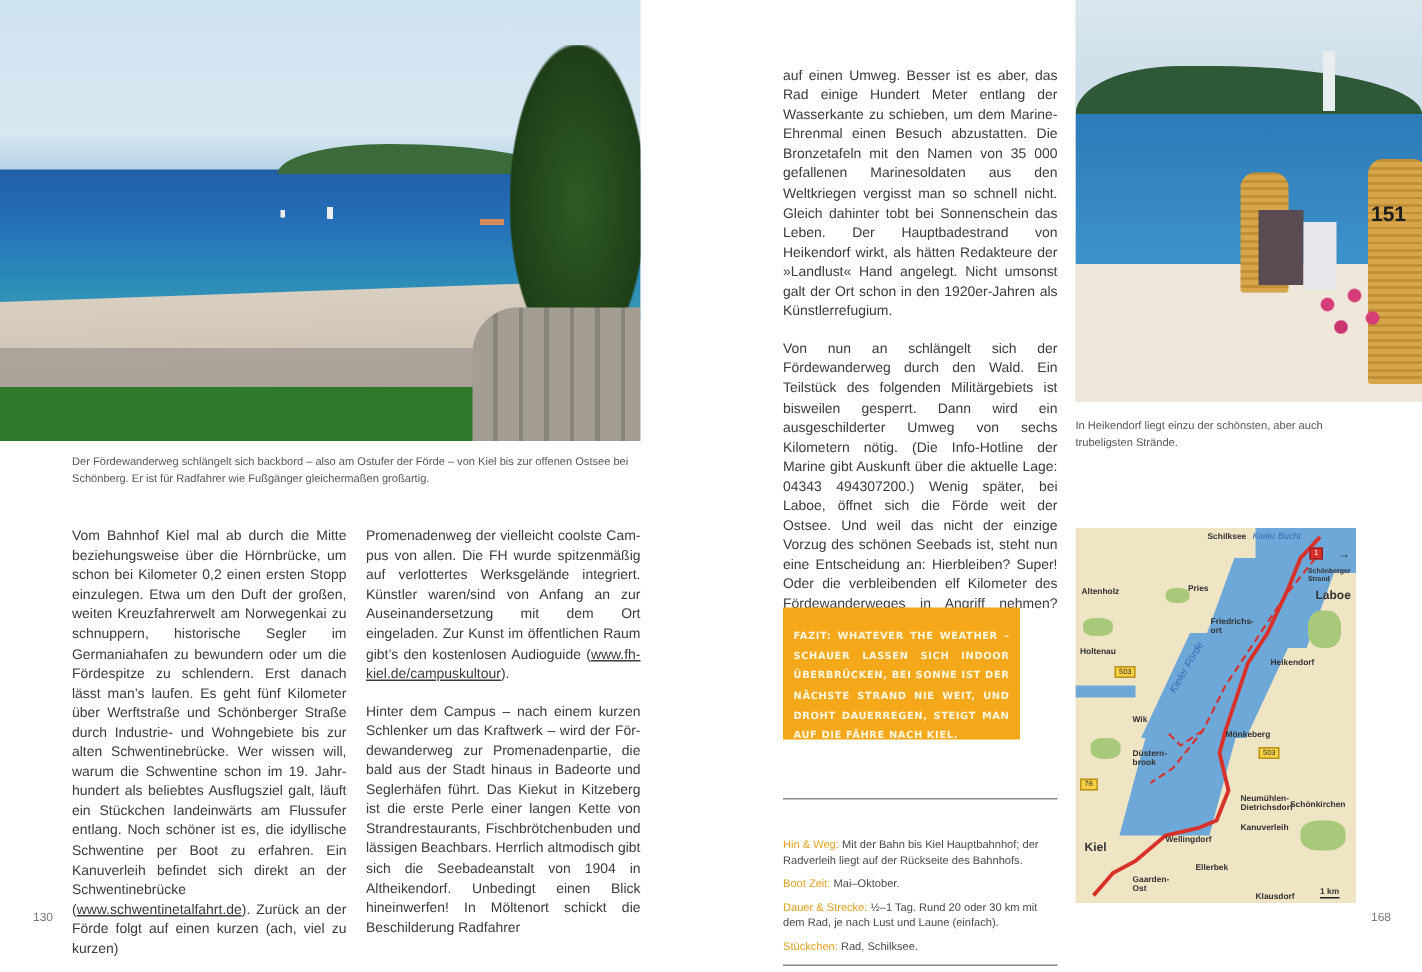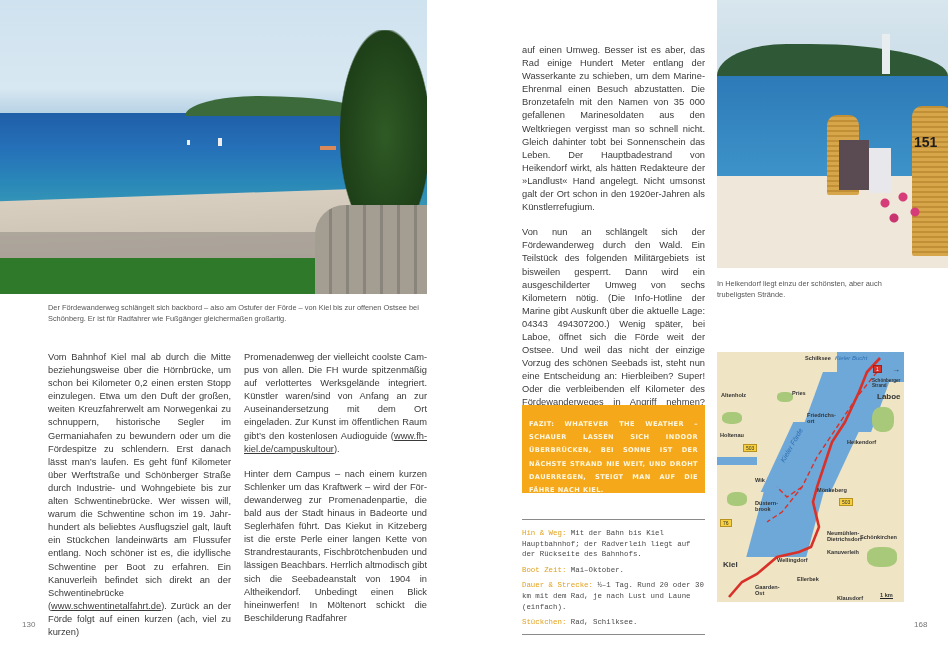--- a/index.html
+++ b/index.html
@@ -50,46 +50,46 @@
                radial-gradient(circle at 60% 20%, #d63d78 0 4px, transparent 5px),
                radial-gradient(circle at 80% 45%, #d63d78 0 4px, transparent 5px),
                radial-gradient(circle at 45% 55%, #c93470 0 4px, transparent 5px); }
 
   .caption { position:absolute; font-size:7.4px; line-height:11px; color:#555; }
   .body-col { position:absolute; font-size:9.3px; line-height:13.1px; color:#3a3a3a; text-align:justify; hyphens:manual; }
   .body-col p { margin:0 0 12px 0; }
   .body-col a { color:#3a3a3a; text-decoration:underline; }
 
   .fazit {
-    position:absolute; left:48px; top:405px; width:183px; height:88px; background:#f4a81a;
+    position:absolute; left:48px; top:405px; width:158px; height:88px; background:#f4a81a;
     box-sizing:border-box; padding:13px 7px 0 7px;
     font-family:"DejaVu Sans", sans-serif; font-weight:bold; text-transform:uppercase;
     font-size:6.6px; line-height:13.2px; color:#fff7e0; letter-spacing:.4px; text-align:justify;
   }
   .info {
-    position:absolute; left:48px; top:519px; width:183px;
+    position:absolute; left:48px; top:532px; width:183px;
     border-top:1px solid #8a8a8a; border-bottom:1px solid #8a8a8a;
-    padding:8px 0 6px 0; font-size:7.4px; line-height:10.6px; color:#4a4a4a;font-family:Liberation Mono, monospace;
+    padding:25px 0 6px 0; font-size:7.4px; line-height:10.6px; color:#4a4a4a;
   }
   .info .row { margin-bottom:5px; }
   .info .lbl { color:#e1a21d; }
 
   .map {
     position:absolute; left:243px; top:352px; width:187px; height:250px; overflow:hidden;
     background:#efe4c4;
   }
   .map-water { position:absolute; background:#6ea8d8; }
   .map-green { position:absolute; background:#a9c97a; border-radius:40%; }
   .map-route { position:absolute; left:0; top:0; }
   .map-label { position:absolute; font-size:5.6px; color:#333; font-weight:bold; }
   .map-label.big { font-size:8px; }
   .map-label.water { color:#2f6fb3; font-weight:normal; font-style:italic; }
   .map-badge { position:absolute; font-size:5px; background:#f6d040; border:1px solid #b89220; padding:0 2px; color:#333; }
 
-  .pagenum { position:absolute; top:620px; font-size:8px; color:#777;text-align:right; }
+  .pagenum { position:absolute; top:607px; font-size:8px; color:#777;text-align:right; }
 </style>
 </head>
 <body>
 
 <div id="page-left" class="page">
   <div class="photo-beach">
     <div class="pb-sea"></div>
     <div class="pb-land"></div>
     <div class="pb-boat" style="left:218px;top:138px;"></div>
     <div class="pb-boat" style="left:187px;top:140px;width:3px;height:5px;"></div>

